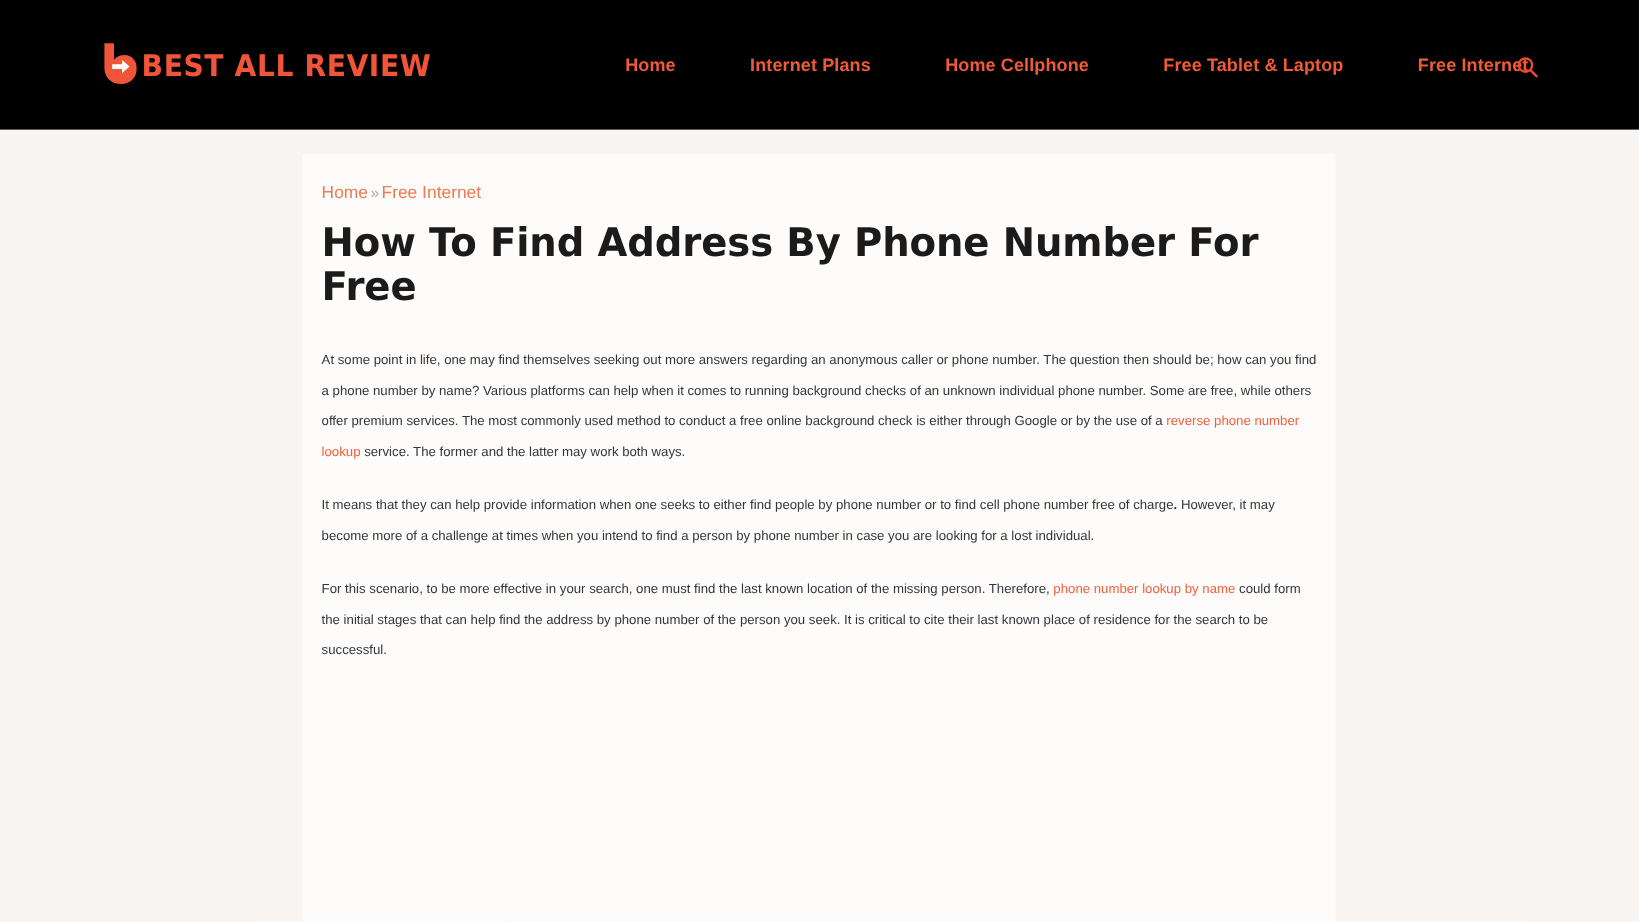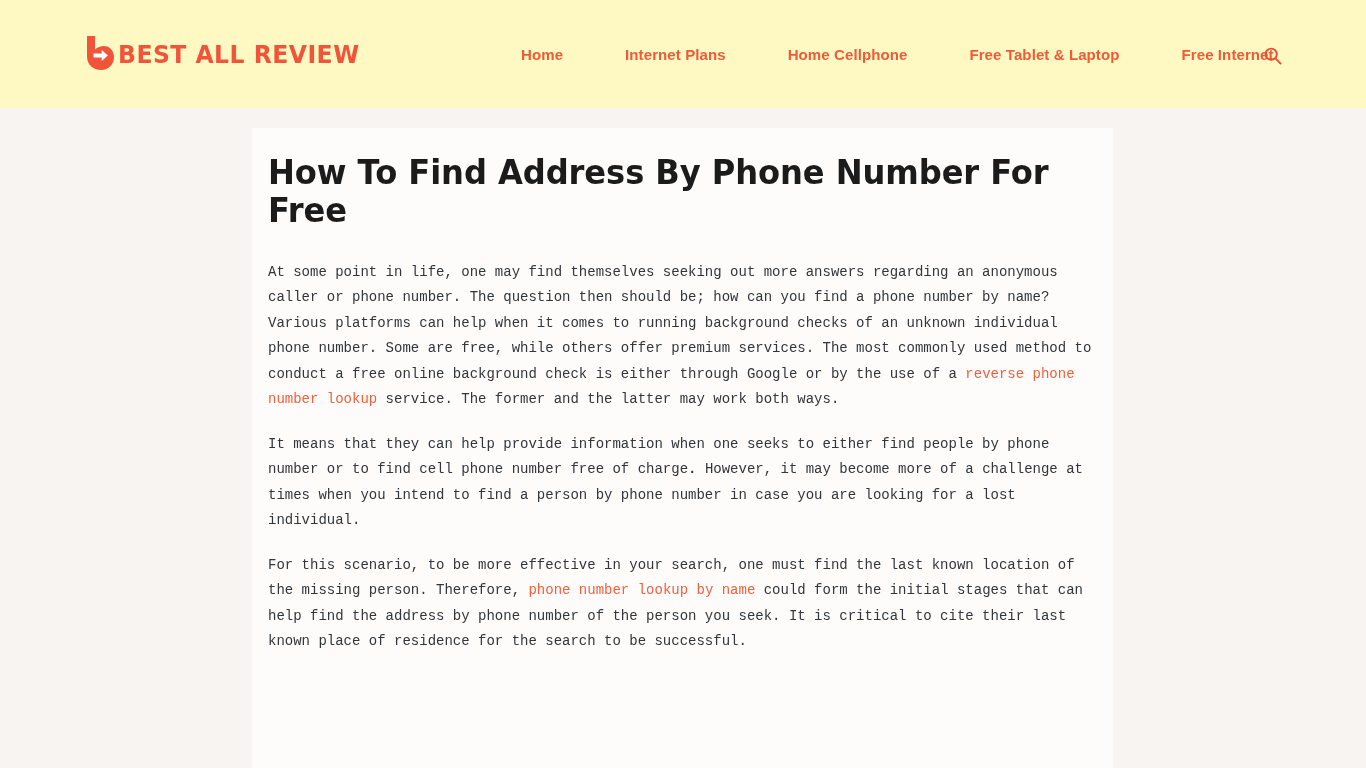--- a/index.html
+++ b/index.html
@@ -14,21 +14,21 @@
   body {
     background: #f7f4f2;
     font-family: "Liberation Sans", "DejaVu Sans", sans-serif;
     -webkit-font-smoothing: antialiased;
   }
 
   
   .site-header {
     width: 100%;
     height: 108px;
-    background: #fef9c3;
+    background: #000000;
     display: flex;
     align-items: center;
     position: relative;
   }
   .logo-wrap {
     display: flex;
     align-items: center;
     margin-left: 84px;
     text-decoration: none;
     gap: 4px;
@@ -127,26 +127,25 @@
     font-weight: bold;
     color: #1b1b1b;
     line-height: 1.15;
     margin: 0 0 30px 0;
     letter-spacing: -0.1px;
     transform: scaleX(0.975);
     transform-origin: left center;
   }
 
   .post-body p {
-    font-size: 14px;
+    font-size: 11px;
     line-height: 25.5px;
     color: #32363a;
     margin: 0 0 19px 0;
     max-width: 832px;
-    font-family: Liberation Mono, monospace;
   }
   .post-body p:last-child { margin-bottom: 12px; }
   .post-body a {
     color: #f1603c;
     text-decoration: none;
   }
   .post-body b { font-weight: bold; color: #32363a; }
 </style>
 </head>
 <body>
@@ -175,20 +174,23 @@
       <line x1="12.4" y1="12.4" x2="17.6" y2="17.6" stroke="#ef4b2e" stroke-width="1.9" stroke-linecap="round"></line>
     </svg>
   </button>
 
 </header>
 
 <main class="page-body">
 
   <article class="content-card">
 
+    <div class="breadcrumb">
+      <a href="#">Home</a><span class="sep">»</span><a href="#">Free Internet</a>
+    </div>
 
     <h1 class="post-title">How To Find Address By Phone Number For Free</h1>
 
     <div class="post-body">
 
       <p><span>At some point in life, one may find themselves seeking out more answers regarding an anonymous caller or phone number. The question then should be; how can you find a phone number by name? Various platforms can help when it comes to running background checks of an unknown individual phone number. Some are free, while others offer premium services. The most commonly used method to conduct a free online background check is either through Google or by the use of a </span><a href="#">reverse phone number lookup</a><span> service. The former and the latter may work both ways.</span></p>
 
       <p><span>It means that they can help provide information when one seeks to either find people by phone number or to find cell phone number free of charge</span><b>.</b><span> However, it may become more of a challenge at times when you intend to find a person by phone number in case you are looking for a lost individual.</span></p>
 
       <p><span>For this scenario, to be more effective in your search, one must find the last known location of the missing person. Therefore, </span><a href="#">phone number lookup by name</a><span> could form the initial stages that can help find the address by phone number of the person you seek. It is critical to cite their last known place of residence for the search to be successful.</span></p>

